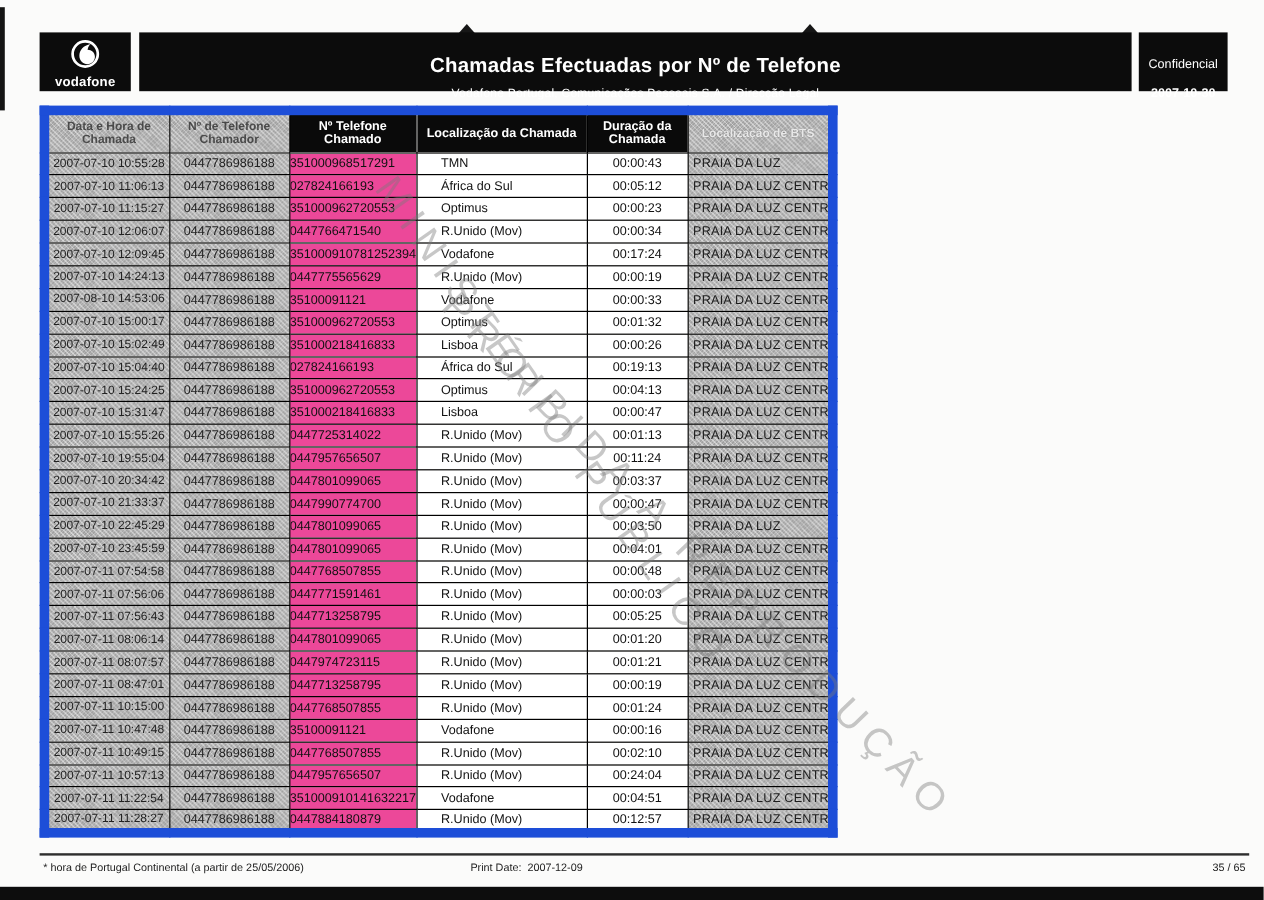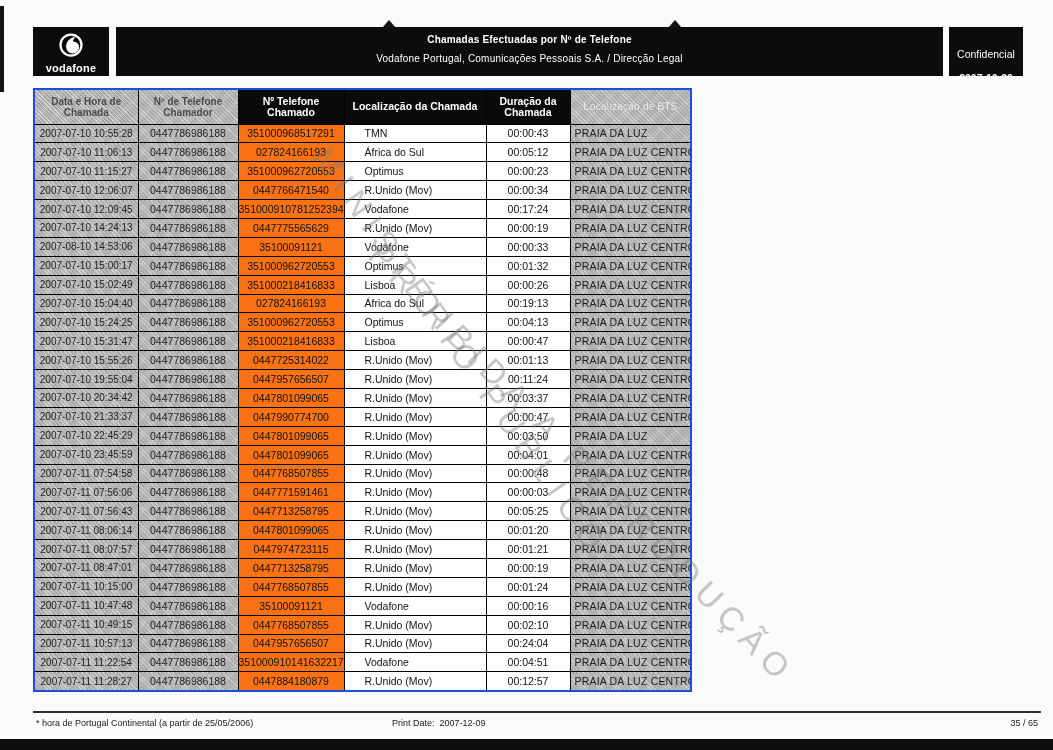--- a/index.html
+++ b/index.html
@@ -17,45 +17,45 @@
   .tri1 { left:382px; } .tri2 { left:668px; }
 
   
   .logo-box { position:absolute; left:33px; top:27px; width:76px; height:49px; background:#0c0c0c;
               display:flex; flex-direction:column; align-items:center; justify-content:flex-start; }
   .logo-box svg { margin-top:3px; }
   .logo-word { color:#fff; font-size:11px; font-weight:bold; letter-spacing:.2px; margin-top:-2px; }
 
   .banner { position:absolute; left:116px; top:27px; width:827px; height:49px; background:#0c0c0c;
             color:#fff; text-align:center; }
-  .banner .title { font-size:10px; font-weight:bold; margin-top:7px; letter-spacing:.2px; }
+  .banner .title { font-size:17px; font-weight:bold; margin-top:18px; letter-spacing:.2px; }
   .banner .subtitle { font-size:10px; margin-top:8px; letter-spacing:.2px; }
 
   .conf-box { position:absolute; left:949px; top:27px; width:74px; height:49px; background:#0c0c0c;
               color:#fff; text-align:center; font-size:10.5px; }
   .conf-box .conf { margin-top:21px; }
   .conf-box .date { margin-top:12px; font-weight:bold; }
 
   
   .tablewrap { position:absolute; left:33px; top:88px; }
-  table { border-collapse:collapse; table-layout:fixed; width:657px; border:2px solid #1d4ed8; }
+  table { border-collapse:collapse; table-layout:fixed; width:657px; border:8px solid #1d4ed8; }
   th, td { border:1px solid #000; overflow:hidden; white-space:nowrap; vertical-align:middle; }
   thead th { height:35px; font-size:10px; line-height:11px; white-space:normal; text-align:center; }
   .th-dark { background:#0a0a0a; color:#fff; font-weight:bold; font-size:10.5px; }
   .gx { background-color:#b9b9b9;
         background-image:
           repeating-linear-gradient(45deg, rgba(255,255,255,.45) 0 1px, rgba(0,0,0,0) 1px 3px),
           repeating-linear-gradient(135deg, rgba(0,0,0,.14) 0 1px, rgba(0,0,0,0) 1px 2px); }
   .th-grey { color:rgba(55,55,55,.85); font-weight:bold; }
   .th-grey-light { color:rgba(238,238,238,.95); font-weight:bold; text-shadow:0 0 1px rgba(0,0,0,.4); }
   tbody tr { height:18.9px; }
   tbody td { font-size:10.5px; color:#111; }
   td.c0 { font-size:10px; text-align:center; color:#222; }
   td.c1 { text-align:center; color:#222; }
-  td.c2 { text-align:center; background:#f97316; }
+  td.c2 { text-align:left; background:#ec4899; }
   td.c3 { text-align:left; padding-left:20px; background:#fff; }
   td.c4 { text-align:center; background:#fff; }
   td.c5 { text-align:left; padding-left:4px; color:#1c1c1c; letter-spacing:.2px; }
 
   
   .wm { position:absolute; color:rgba(122,122,122,.42); font-size:33px; letter-spacing:8px;
         white-space:nowrap; transform-origin:0 0; pointer-events:none; z-index:5; }
   .wm1 { left:336px; top:140px; transform:rotate(55deg); }
   .wm2 { left:388px; top:236px; transform:rotate(46deg); }
 

